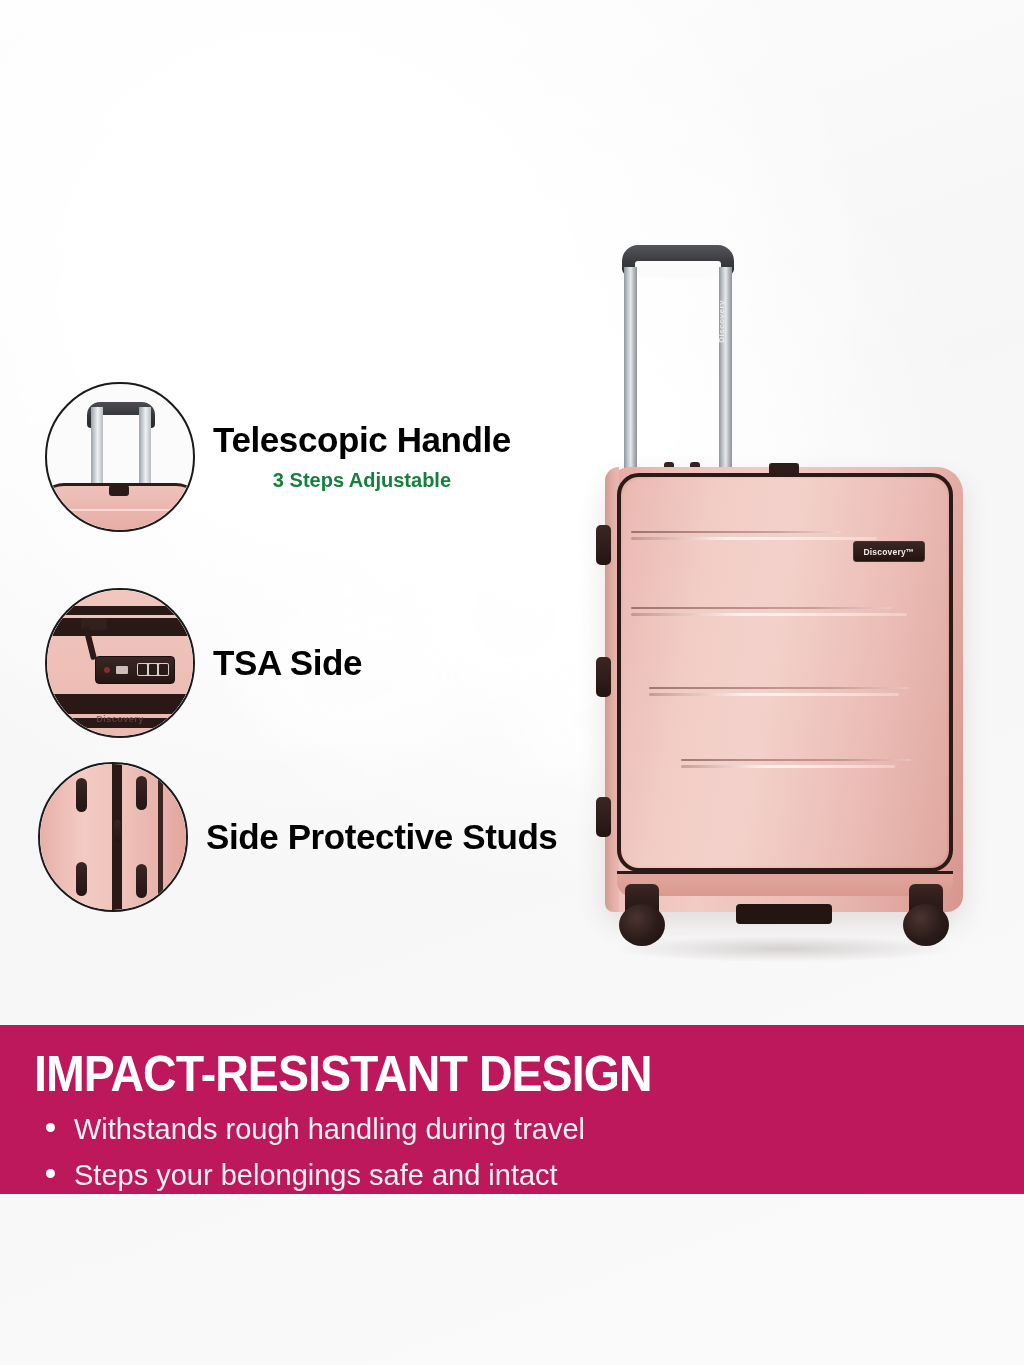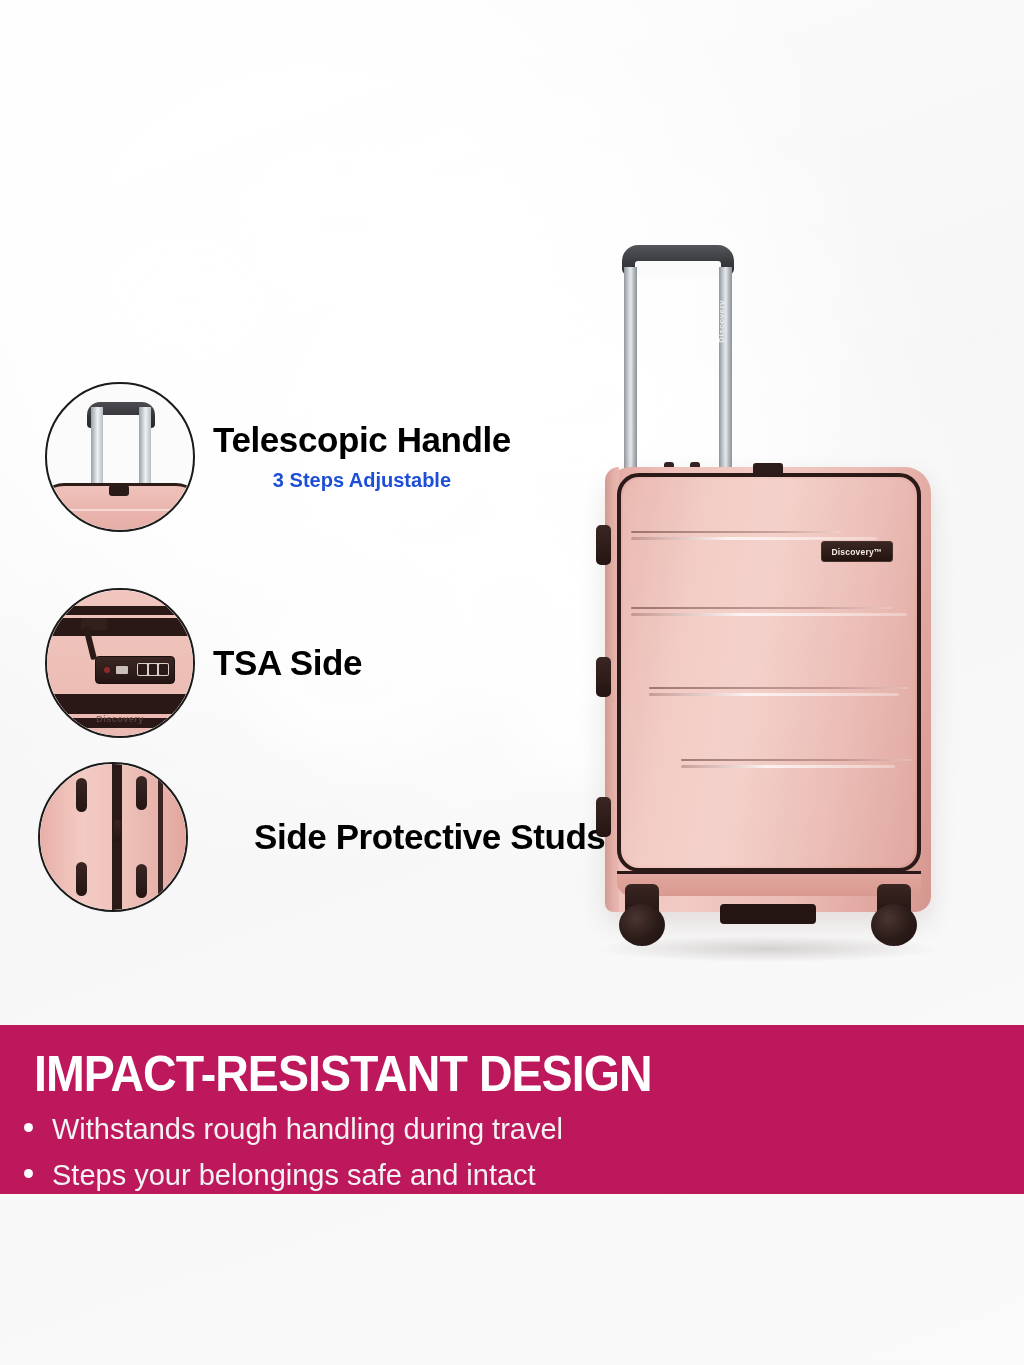--- a/index.html
+++ b/index.html
@@ -32,21 +32,21 @@
     flex:0 0 auto;
   }
   .circle-inner{position:absolute;inset:0;overflow:hidden;border-radius:50%;}
 
   .labels{margin-left:18px;}
   .f-title{
     font-size:35px;font-weight:700;color:#000000;letter-spacing:-.4px;
     line-height:1.05;white-space:nowrap;
   }
   .f-sub{
-    font-size:20px;font-weight:700;color:#1d4ed8;margin-top:11px;
+    font-size:20px;font-weight:700;color:#15803d;margin-top:11px;
     text-align:center;white-space:nowrap;
   }
 
   
   .c1-body{
     position:absolute;left:-6%;right:-6%;bottom:-16%;height:46%;
     background:linear-gradient(180deg,#efc2bb 0%,#e9b3ab 45%,#dda49c 100%);
     border-radius:26px 26px 6px 6px;
     border-top:3px solid #2e1c19;
   }
@@ -146,20 +146,21 @@
     content:"";position:absolute;top:-5px;width:10px;height:10px;
     background:#32221f;border-radius:3px;
   }
   .tel-base:before{left:8px;} .tel-base:after{right:8px;}
 
   .case-body{
     position:absolute;left:7px;top:222px;width:326px;height:445px;
     background:linear-gradient(100deg,#e2a69e 0%,#eec0b9 16%,#f2cbc4 38%,#eabcb4 66%,#ddA098 92%,#d4968e 100%);
     border-radius:26px 26px 16px 16px;
     box-shadow:0 12px 26px rgba(120,80,75,.16);
+    padding-left:32px;
   }
   .case-edge{
     position:absolute;left:0;top:0;width:14px;height:100%;
     background:linear-gradient(90deg,#d09a93 0%,#e3b0a8 60%,#e9b8b0 100%);
     border-radius:26px 0 0 16px;
   }
   .case-outline{
     position:absolute;left:12px;top:6px;right:10px;bottom:40px;
     border:4px solid #2b1a17;border-radius:22px;
   }
@@ -228,21 +229,21 @@
   .banner{
     position:absolute;left:0;top:1025px;width:1024px;height:169px;
     background:#be185d;
   }
   .banner-title{
     position:absolute;left:34px;top:20px;
     font-size:50px;font-weight:700;color:#fff;
     letter-spacing:-1px;transform:scaleX(.93);transform-origin:left center;
     white-space:nowrap;
   }
-  .bullets{position:absolute;left:24px;top:87px;}
+  .bullets{position:absolute;left:46px;top:87px;}
   .bullet{display:flex;align-items:flex-start;margin-bottom:12px;}
   .bullet .dot{
     width:9px;height:9px;border-radius:50%;background:#fff;
     margin:11px 19px 0 0;flex:0 0 auto;
   }
   .bullet .txt{font-size:29px;color:#f2f2f2;line-height:1.18;white-space:nowrap;}
 </style>
 </head>
 <body>
 
@@ -296,21 +297,21 @@
           </div>
         </div>
         <div class="c2-logo">Discovery</div>
       </div>
     </div>
     <div class="labels">
       <div class="f-title">TSA Side</div>
     </div>
   </div>
 
-  <div class="feature" style="left:38px;top:762px;gap:48px;">
+  <div class="feature" style="left:38px;top:762px;">
     <div class="circle">
       <div class="circle-inner">
         <div class="c3-bg"></div>
         <div class="c3-seam"></div>
         <div class="c3-seam2"></div>
         <div class="stud" style="left:36px;top:14px;"></div>
         <div class="stud" style="left:96px;top:12px;"></div>
         <div class="stud" style="left:36px;bottom:14px;"></div>
         <div class="stud" style="left:96px;bottom:12px;"></div>
         <div class="stud" style="left:74px;top:56px;width:7px;height:22px;"></div>

